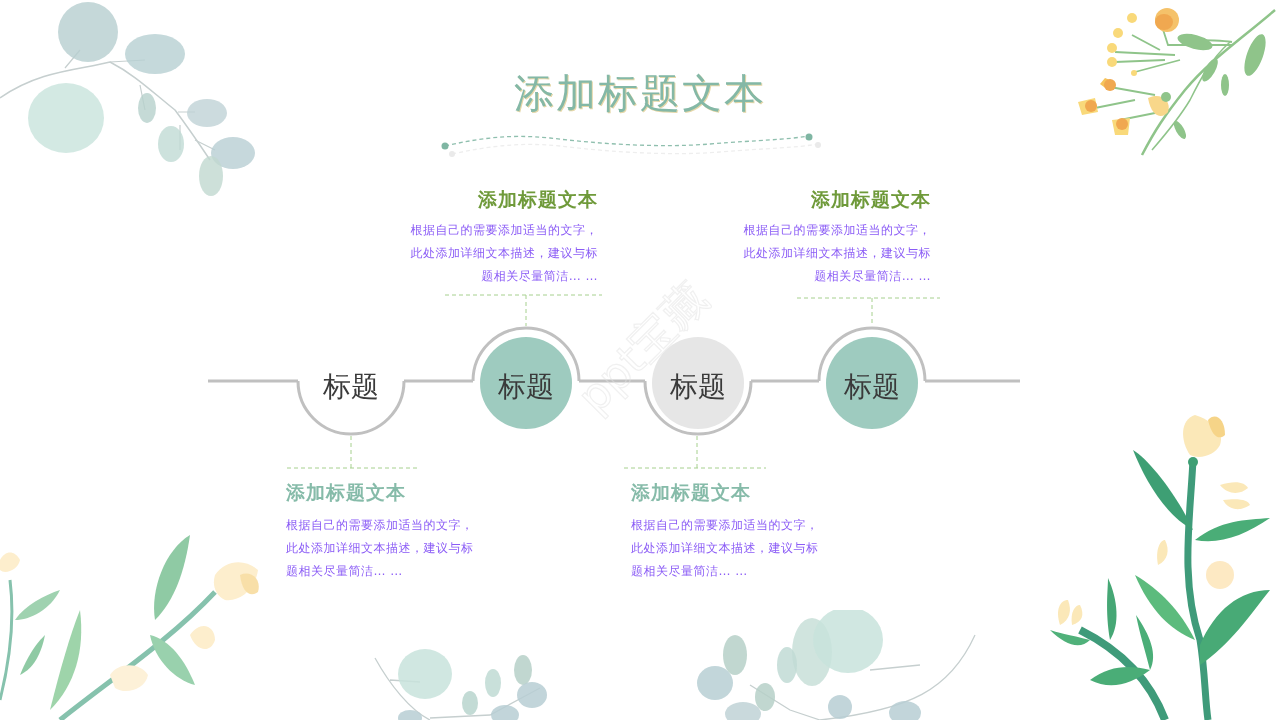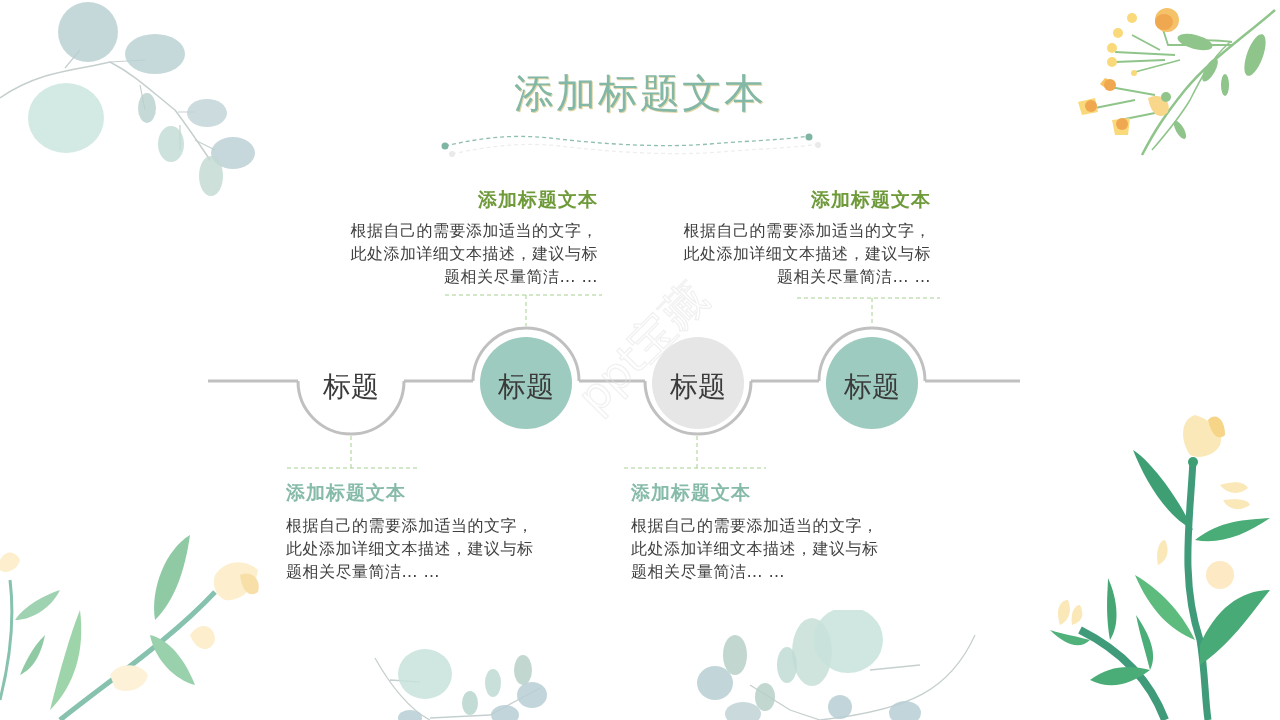--- a/index.html
+++ b/index.html
@@ -4,21 +4,21 @@
   <style>
     html, body { margin:0; padding:0; }
     body { width:1280px; height:720px; background:#ffffff; position:relative; overflow:hidden;
            font-family:"DejaVu Sans", "Liberation Sans", sans-serif; }
     .abs { position:absolute; }
     .main-title { left:0; width:1280px; top:66px; text-align:center; font-size:40px; color:#84b8a6;
                   letter-spacing:2px; font-weight:normal; text-shadow:1px 1px 0 #e5d7a8; }
     .item-title { font-size:19px; font-weight:bold; letter-spacing:1px; }
     .item-title.green { color:#6f9a3a; }
     .item-title.teal { color:#86bba9; }
-    .desc { font-size:16px; line-height:23px; color:#404040; letter-spacing:0.5px; }
+    .desc { font-size:12px; line-height:23px; color:#8b5cf6; letter-spacing:0.5px; }
     .right { text-align:right; }
     .left { text-align:left; }
     .node-label { font-size:28px; color:#3a3a3a; text-align:center; }
     svg.deco { position:absolute; }
   </style>
 </head>
 <body>
 
 <svg class="deco" style="left:0;top:0" width="270" height="200" viewBox="0 0 270 200">
   <path d="M0 98 C40 70 80 70 110 62 C135 75 150 90 175 110 C190 130 200 145 210 160" stroke="#c6cfcf" stroke-width="1.5" fill="none"></path>

